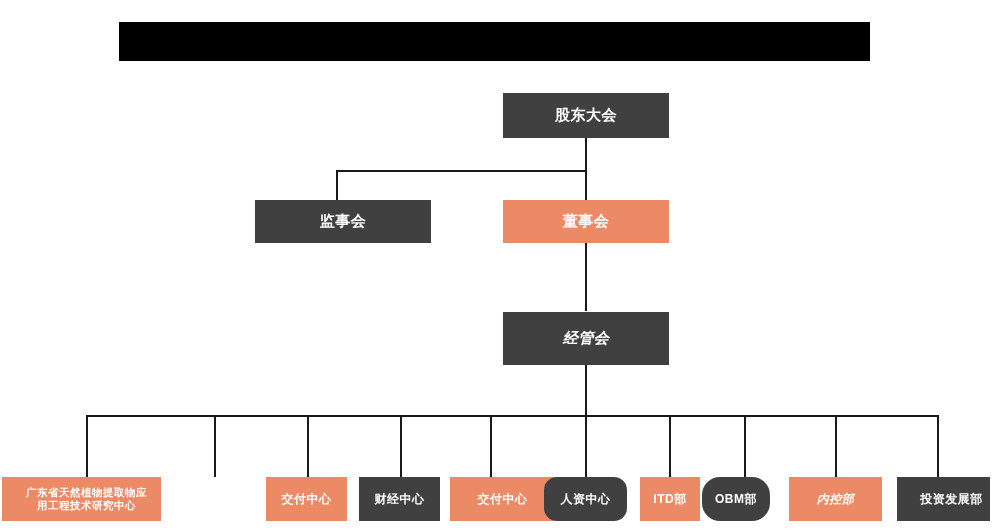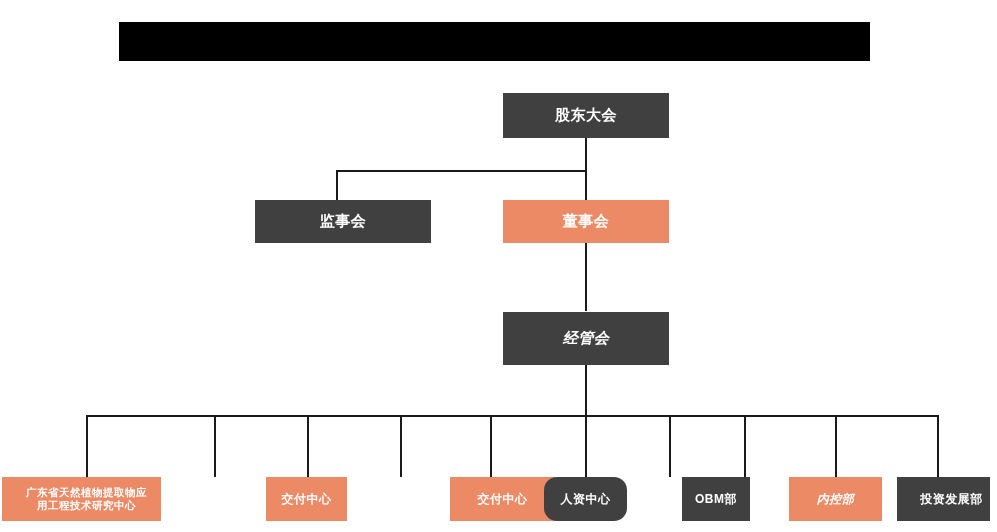--- a/index.html
+++ b/index.html
@@ -109,31 +109,37 @@
   <div class="node light t-11" style="left:2px; top:477px; width:159px; height:44px;padding-left:10px;">
     <span class="label">广东省天然植物提取物应
 用工程技术研究中心</span>
   </div>
 
 
   <div class="node light t-13" style="left:266px; top:477px; width:81px; height:44px;">
     <span class="label">交付中心</span>
   </div>
 
+  <div class="node dark t-13" style="left:359px; top:477px; width:81px; height:44px;">
+    <span class="label">财经中心</span>
+  </div>
 
   <div class="node light t-13" style="left:450px; top:477px; width:105px; height:44px;">
     <span class="label">交付中心</span>
   </div>
 
   <div class="node dark t-13" style="left:544px; top:477px; width:83px; height:44px;border-radius:13px;">
     <span class="label">人资中心</span>
   </div>
 
+  <div class="node light t-13" style="left:640px; top:477px; width:60px; height:44px;">
+    <span class="label">ITD部</span>
+  </div>
 
-  <div class="node dark t-13" style="left:682px; top:477px; width:68px; height:44px;">
+  <div class="node dark t-13" style="left:702px; top:477px; width:68px; height:44px;border-radius:18px;">
     <span class="label">OBM部</span>
   </div>
 
   <div class="node light t-13" style="left:789px; top:477px; width:93px; height:44px;font-style:italic;">
     <span class="label">内控部</span>
   </div>
 
   <div class="node dark t-13" style="left:897px; top:477px; width:93px; height:44px;padding-left:16px;">
     <span class="label">投资发展部</span>
   </div>

